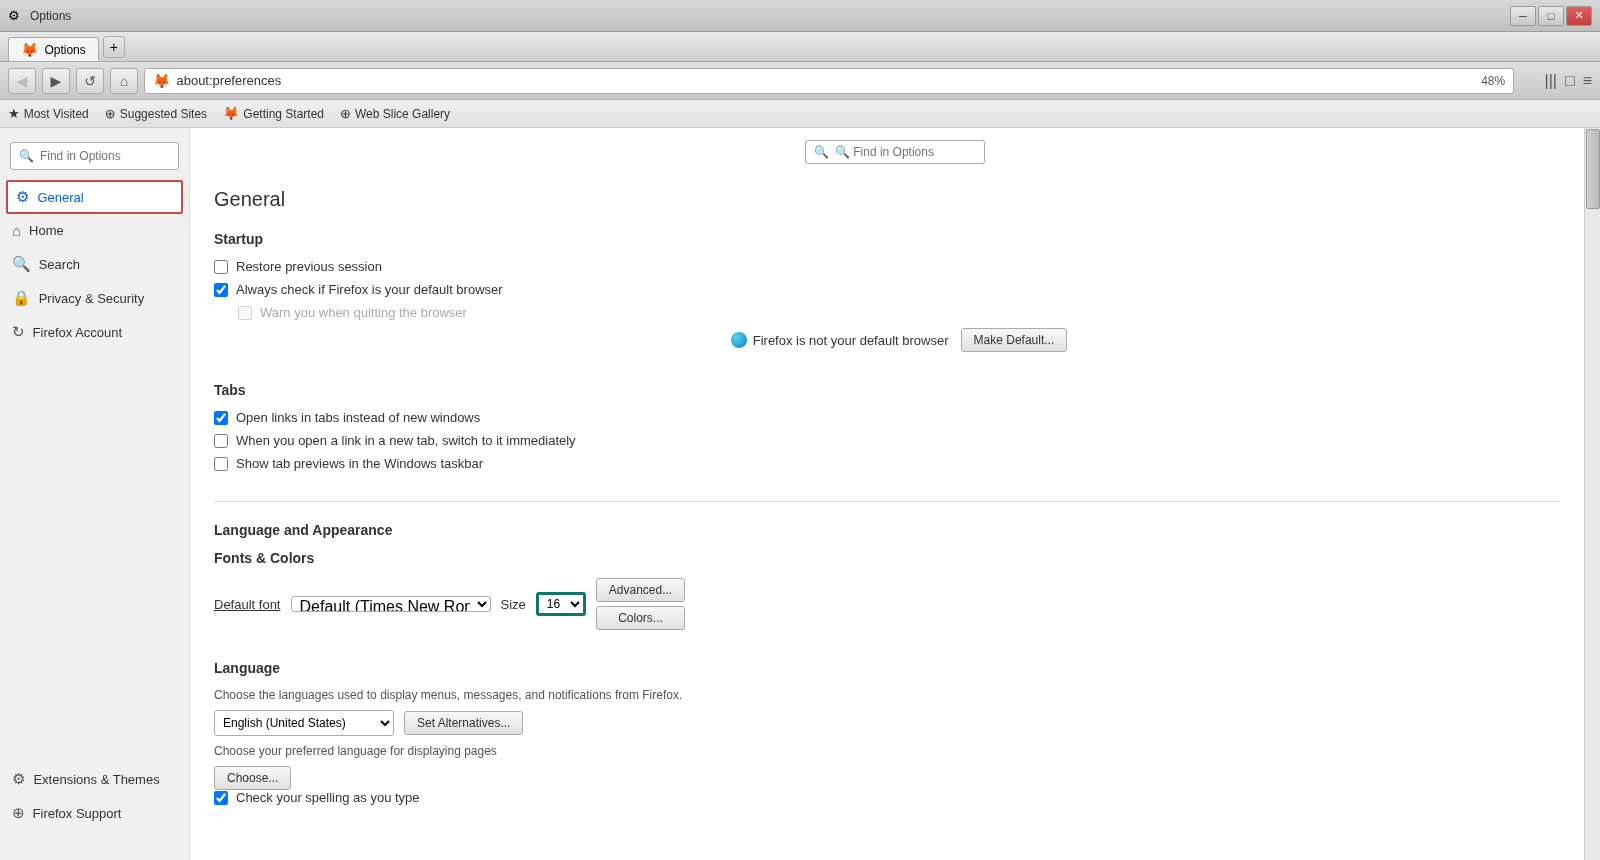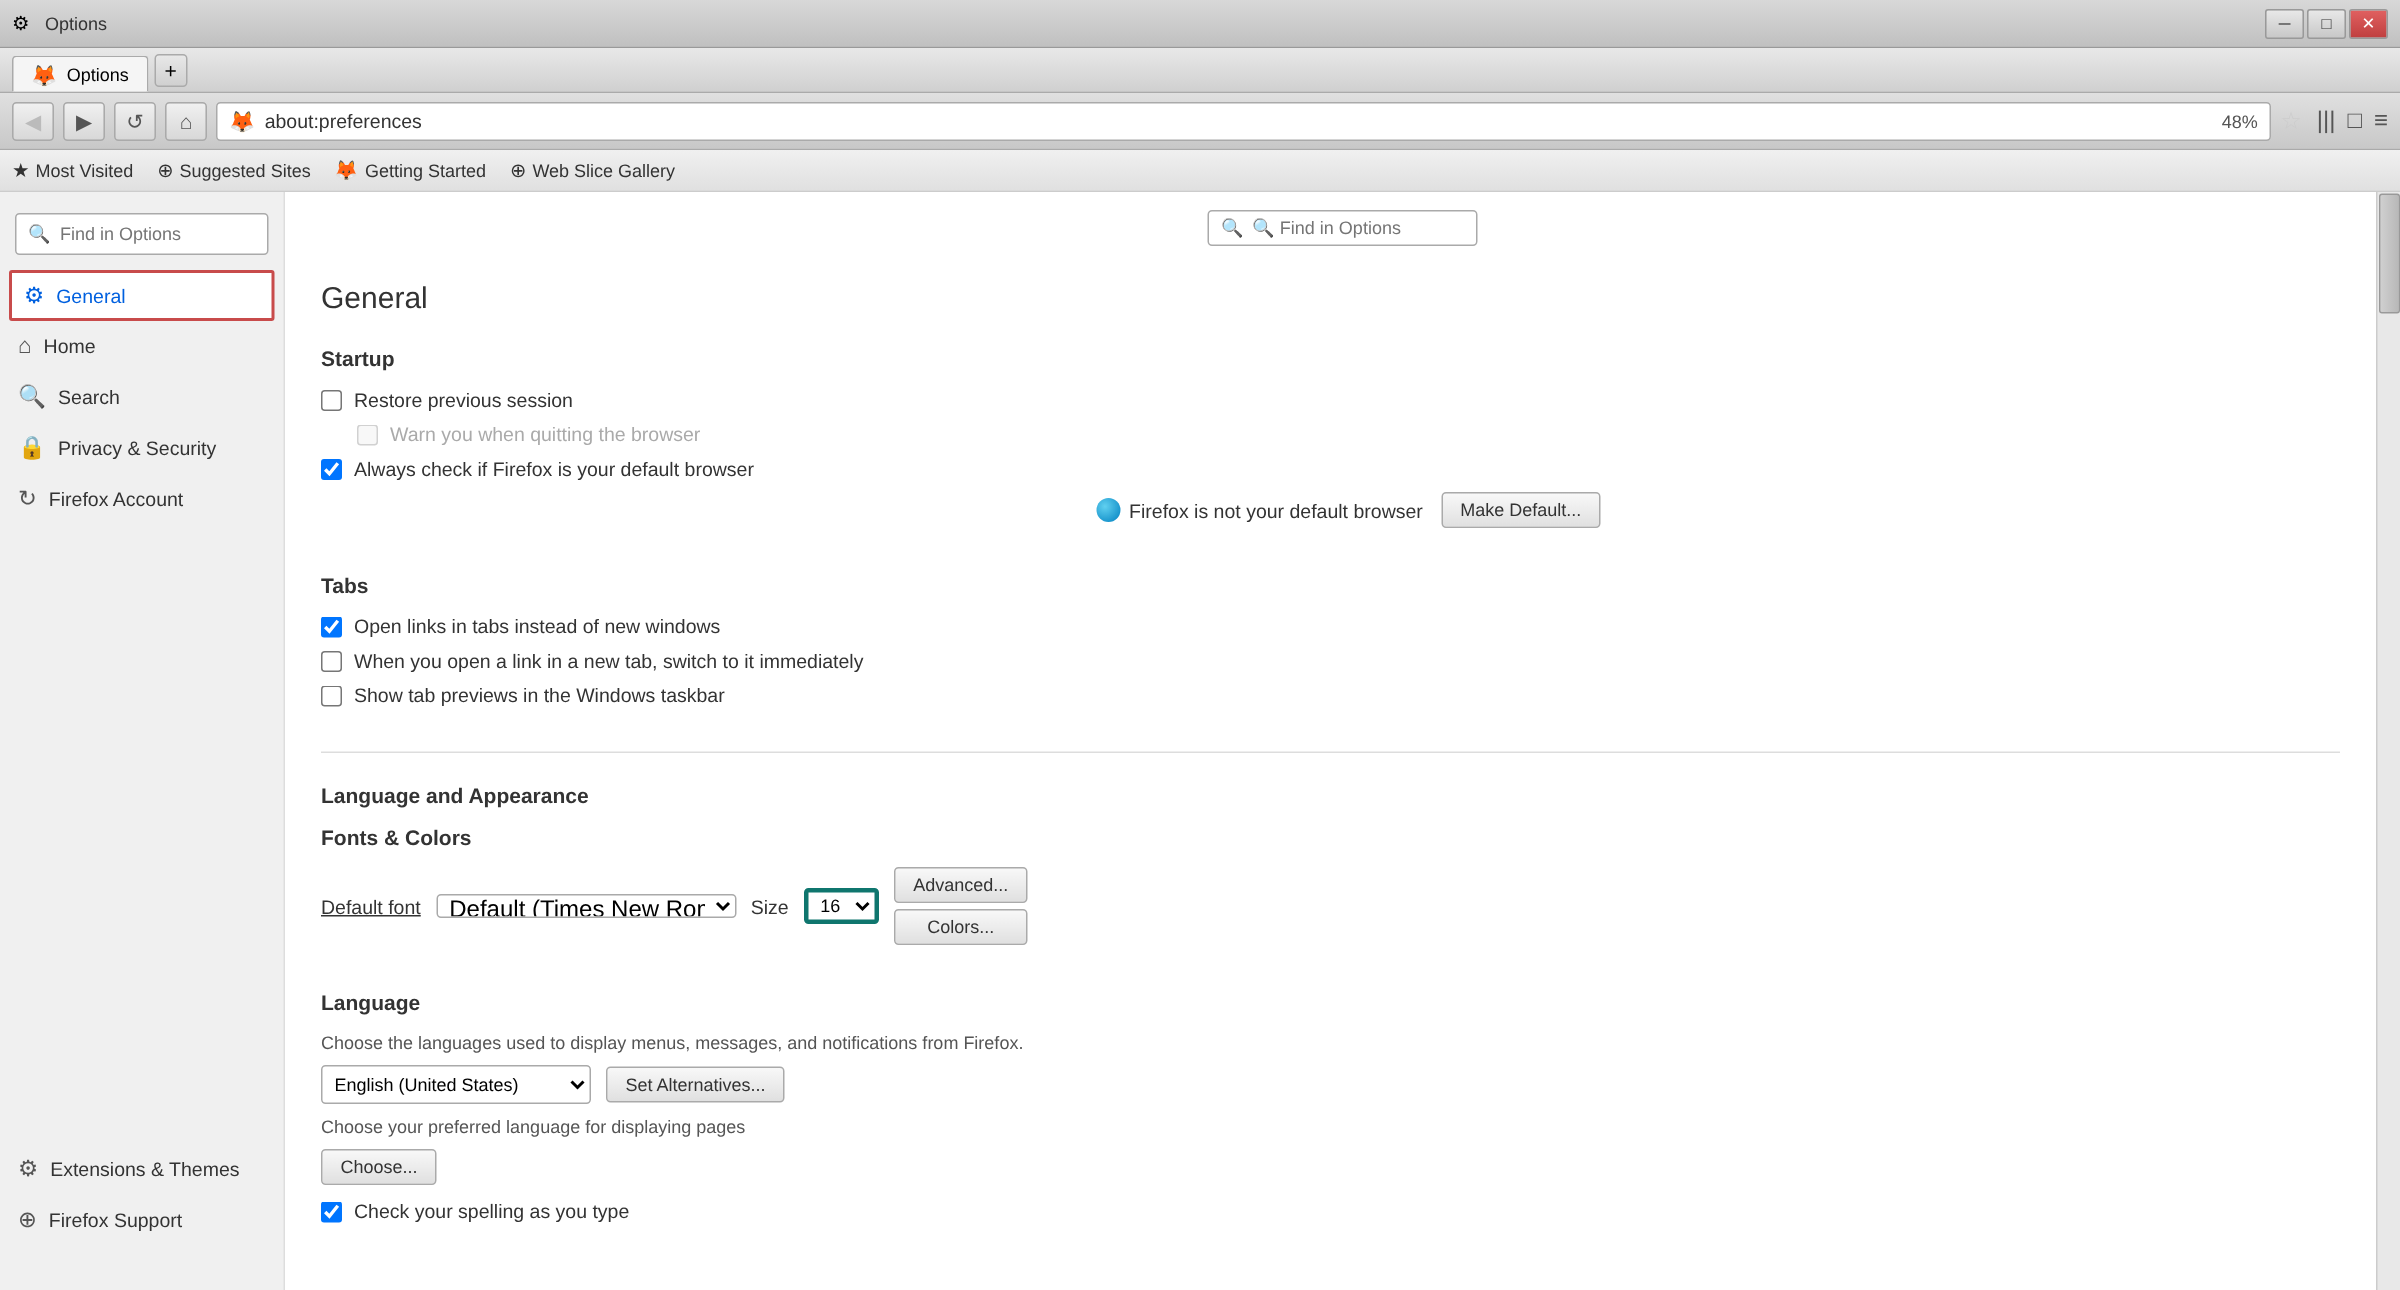--- a/index.html
+++ b/index.html
@@ -434,27 +434,27 @@
 
       <h1 class="page-title">General</h1>
 
       <div class="section">
         <div class="section-title">Startup</div>
 
         <div class="checkbox-row">
           <input type="checkbox" id="restore-session" style="">
           <label for="restore-session">Restore previous session</label>
         </div>
+        <div class="checkbox-row">
+          <input type="checkbox" id="default-browser-check" checked="" style="">
+          <label for="default-browser-check">Always check if Firefox is your default browser</label>
+        </div>
         <div class="checkbox-row indented">
           <input type="checkbox" id="warn-quit" disabled="" style="">
           <label for="warn-quit" style="color:#aaa;">Warn you when quitting the browser</label>
-        </div>
-        <div class="checkbox-row">
-          <input type="checkbox" id="default-browser-check" checked="" style="">
-          <label for="default-browser-check">Always check if Firefox is your default browser</label>
         </div>
 
         <div class="default-browser-row">
           <div class="browser-status">
             <div class="status-dot"></div>
             <span>Firefox is not your default browser</span>
           </div>
           <button class="pref-button">Make Default...</button>
         </div>
       </div>
@@ -502,21 +502,21 @@
         <div class="lang-section">
           <div class="section-title">Language</div>
           <p class="lang-desc">Choose the languages used to display menus, messages, and notifications from Firefox.</p>
           <div class="lang-row">
             <select class="lang-select-wide">
               <option>English (United States)</option>
             </select>
             <button class="pref-button">Set Alternatives...</button>
           </div>
           <p class="lang-desc">Choose your preferred language for displaying pages</p>
-          <div style="display: flex; align-items: center; gap: 10px; margin-bottom: 10px; margin-left: 0px;">
+          <div style="display: flex; align-items: center; gap: 10px; margin-left: 0px;">
             <button class="pref-button">Choose...</button>
           </div>
           <div class="checkbox-row">
             <input type="checkbox" id="spell-check" checked="" style="">
             <label for="spell-check">Check your spelling as you type</label>
           </div>
         </div>
 
       </div>
     </div>

